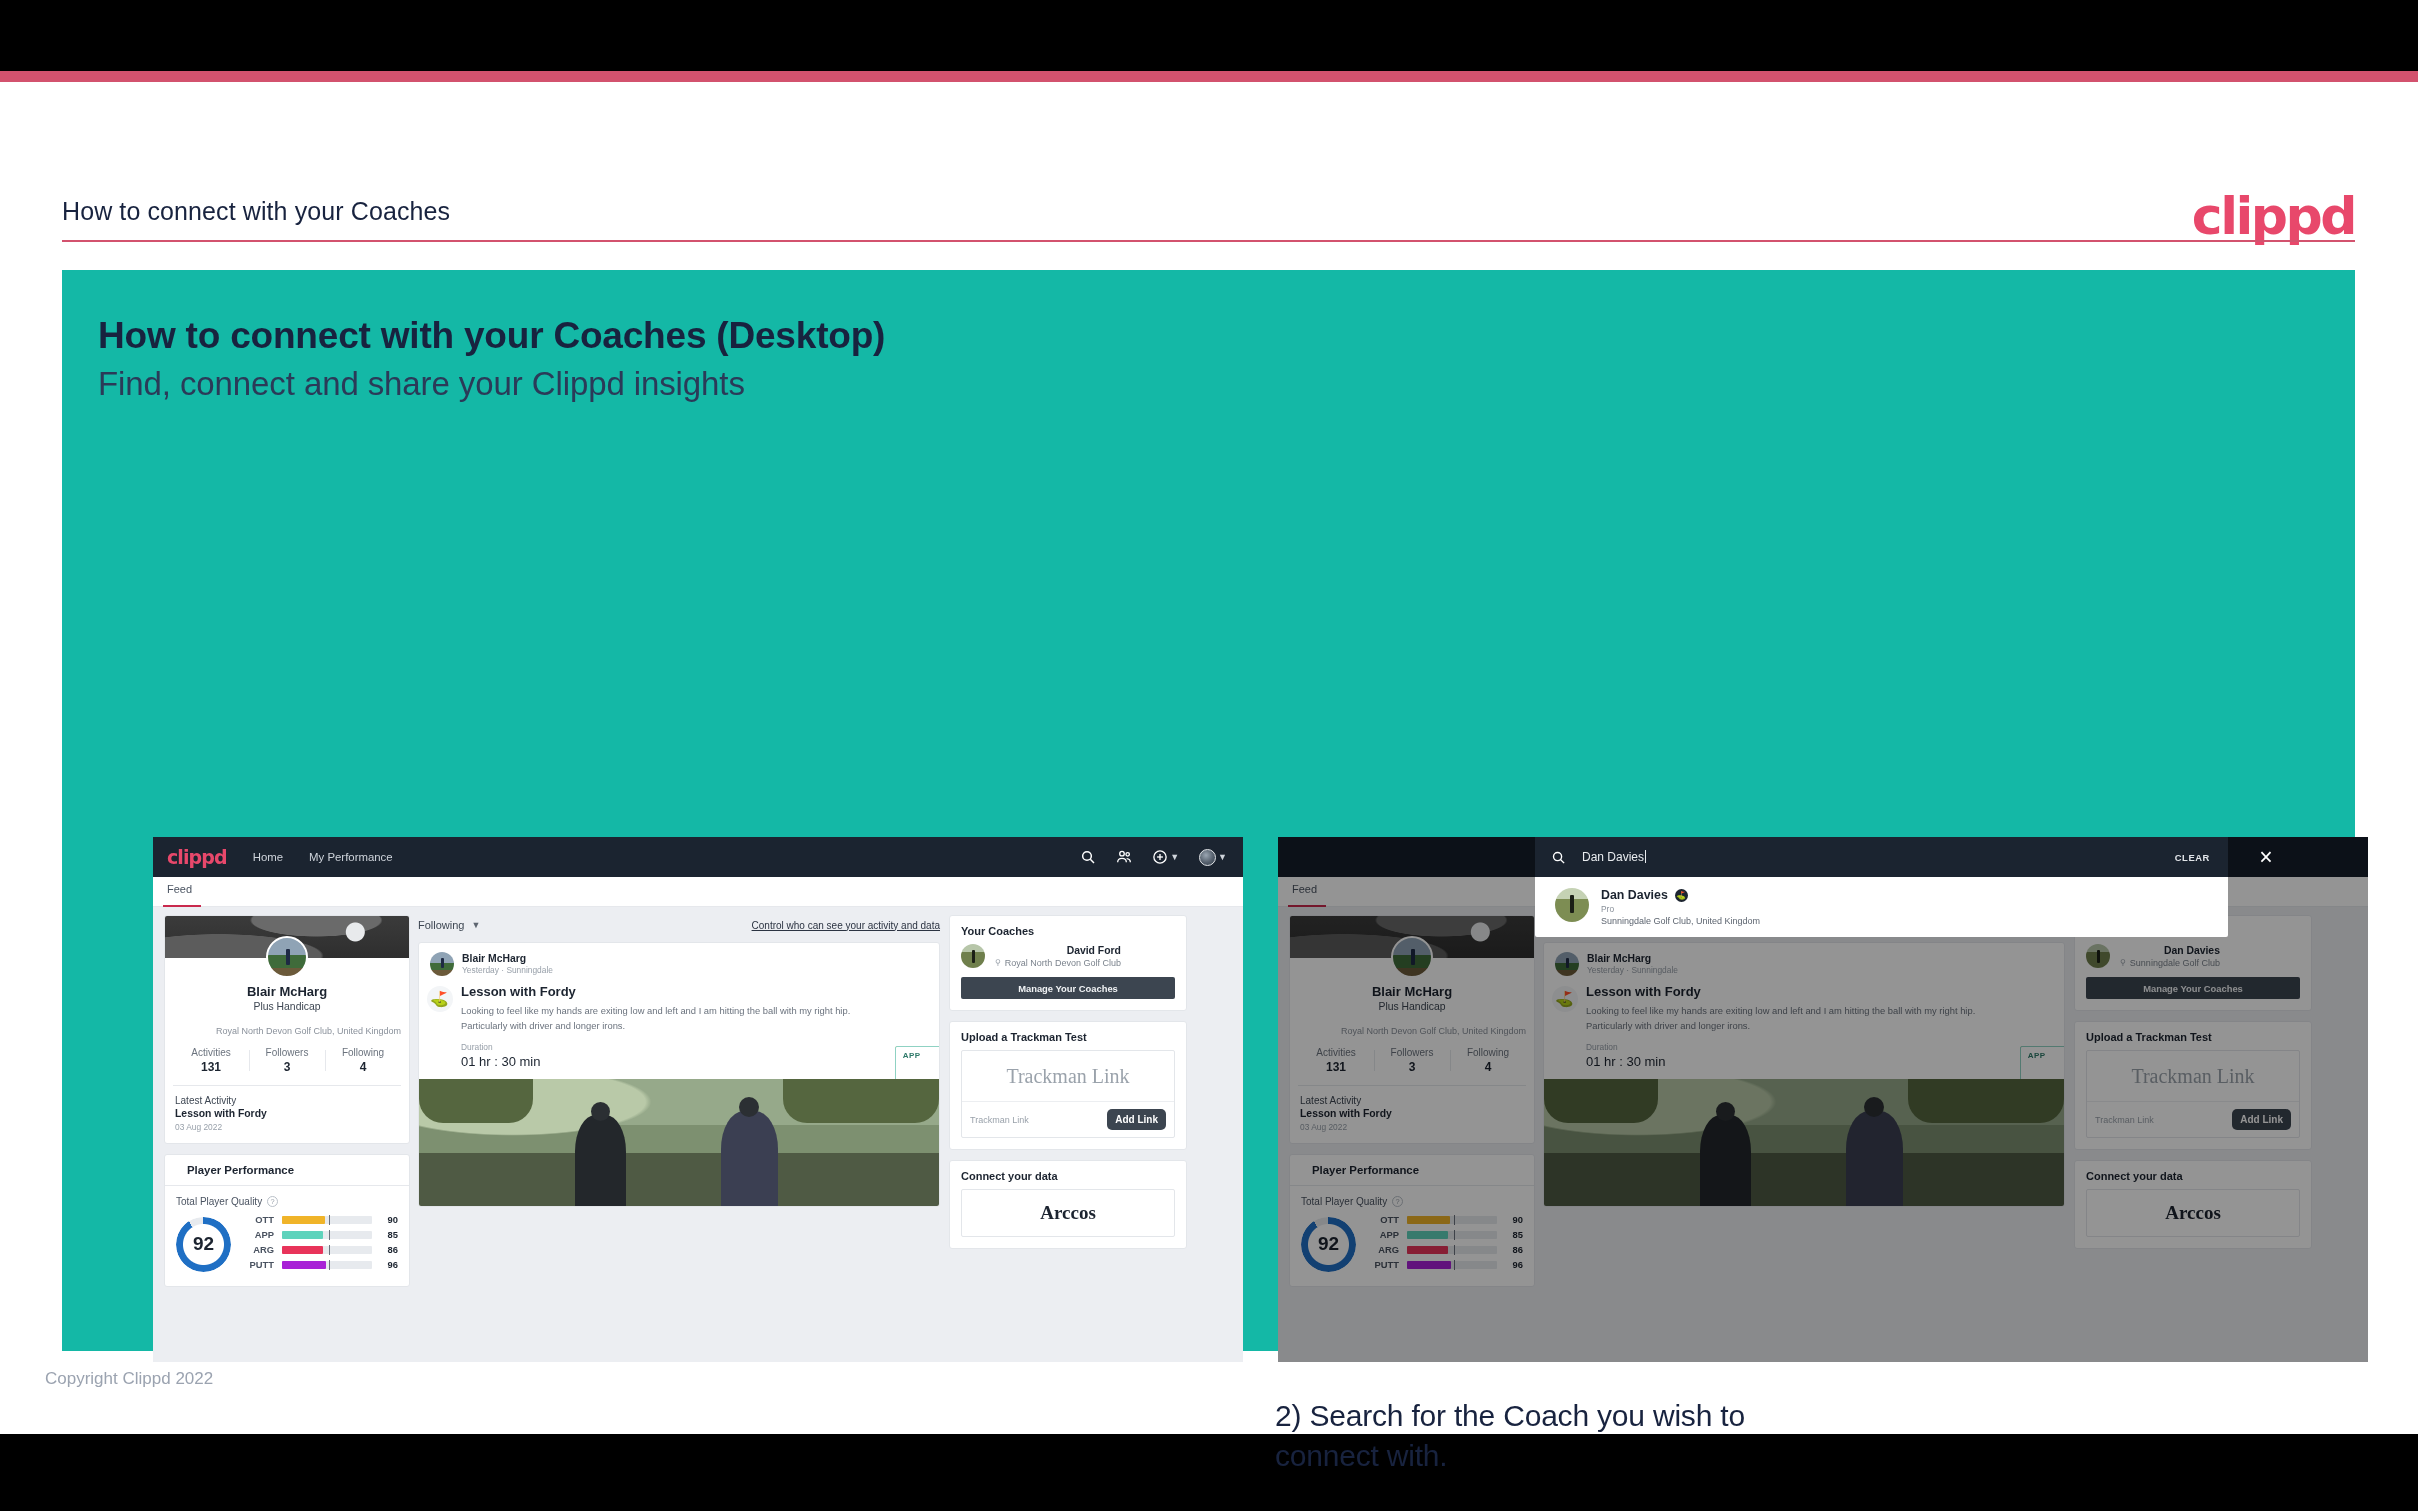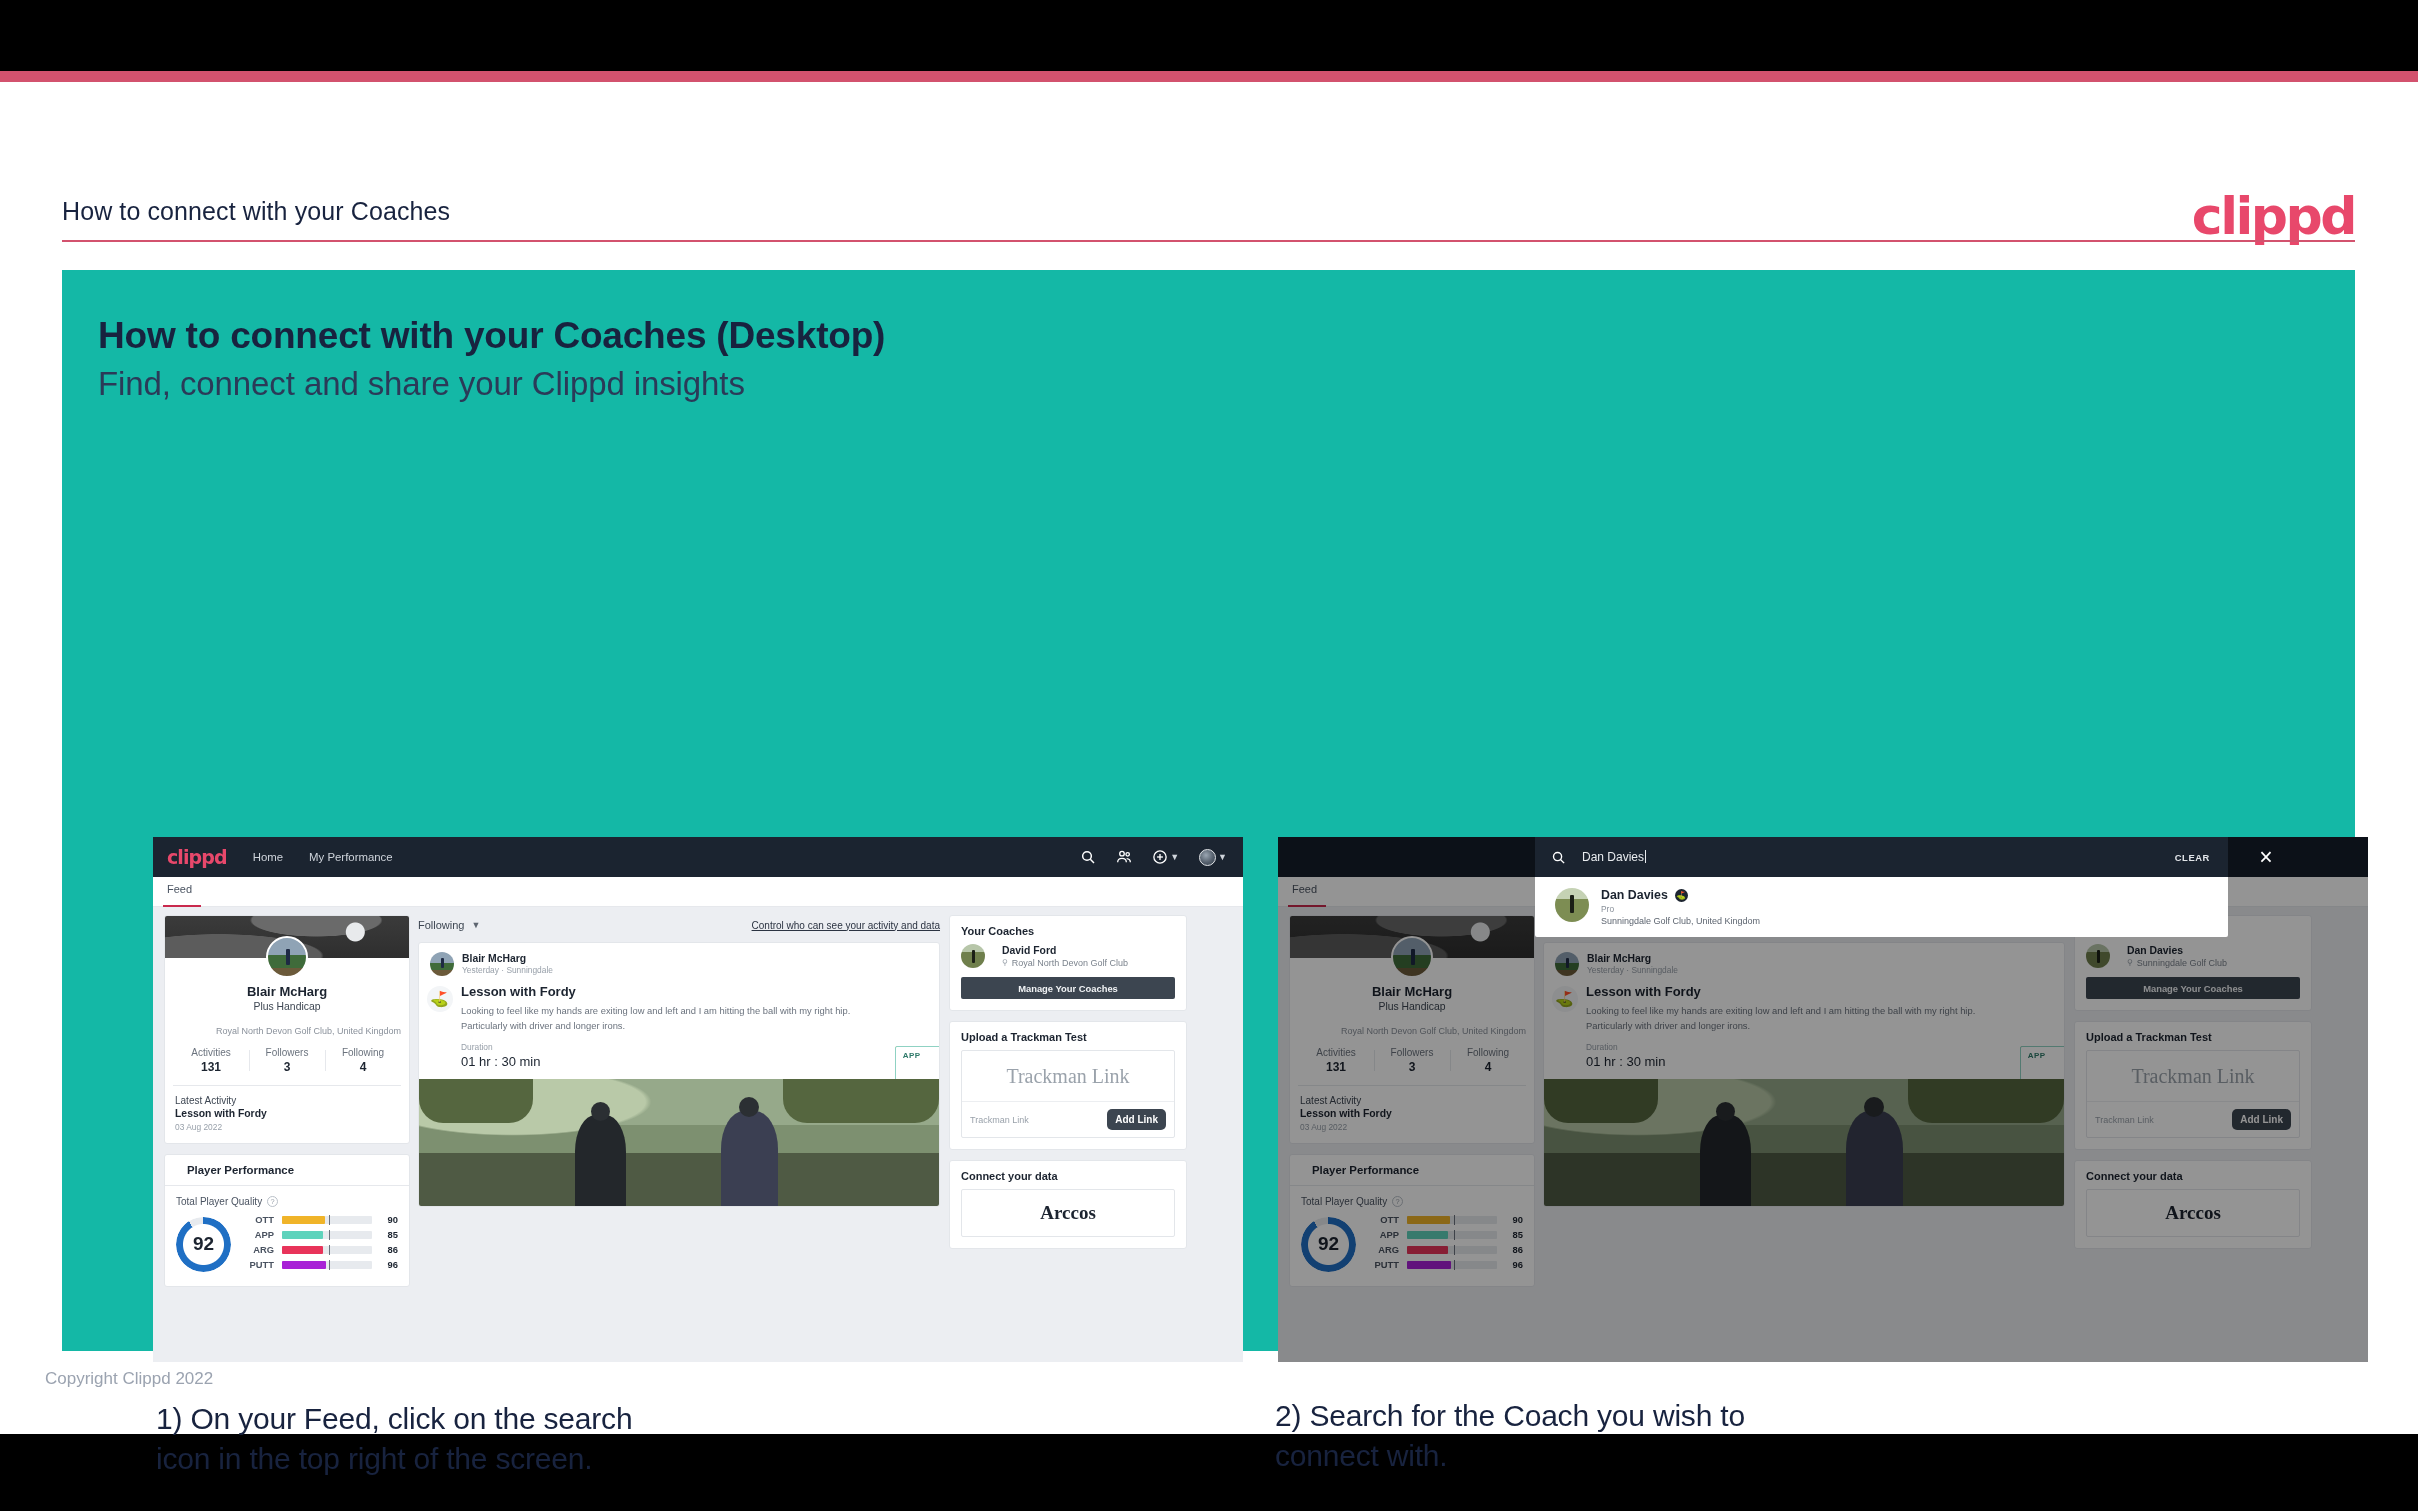--- a/index.html
+++ b/index.html
@@ -239,21 +239,21 @@
   .r-head { font-size:11px; font-weight:700; color:#1c2430; padding:9px 11px 7px; }
   .coach-row { display:flex; align-items:center; padding:0 11px 9px; }
   .coach-avatar {
     width:24px; height:24px; border-radius:50%; flex:none; position:relative; overflow:hidden;
     background: linear-gradient(#b7c6a9 0 34%, #6f7f4c 34% 100%);
   }
   .coach-avatar::after{
     content:""; position:absolute; left:44%; top:24%; width:3.5px; height:13px;
     background:#1b1f16; border-radius:1px;
   }
-  .coach-txt { margin-left:17px; }
+  .coach-txt { margin-left:10px;text-align:right; }
   .coach-name { font-size:10.4px; font-weight:700; color:#1c2430; }
   .coach-club { font-size:9px; color:#7b838d; margin-top:2px; display:flex; align-items:center; }
   .pin { margin-right:4px; font-size:8px; color:#9aa2ab; }
   .dark-btn {
     display:block; margin:0 11px 11px; height:22px; border-radius:2px;
     background:#3c4550; color:#f2f4f6; font-size:9.4px; font-weight:700;
     display:flex; align-items:center; justify-content:center;
   }
   .tm-box { margin:0 11px 11px; border:1px solid #e3e6ea; border-radius:2px; }
   .tm-brand {
@@ -732,22 +732,20 @@
               </div>
               <div class="sr-role">Pro</div>
               <div class="sr-club">Sunningdale Golf Club, United Kingdom</div>
             </div>
           </div>
         </div>
 
       </div>
     </div>
 
-    <div class="caption one">1) On your Feed, click on the search
-icon in the top right of the screen.</div>
     <div class="caption two">2) Search for the Coach you wish to
 connect with.</div>
 
   </div>
 
   <div class="copyright">Copyright Clippd 2022</div>
 
 </div>
 
 

